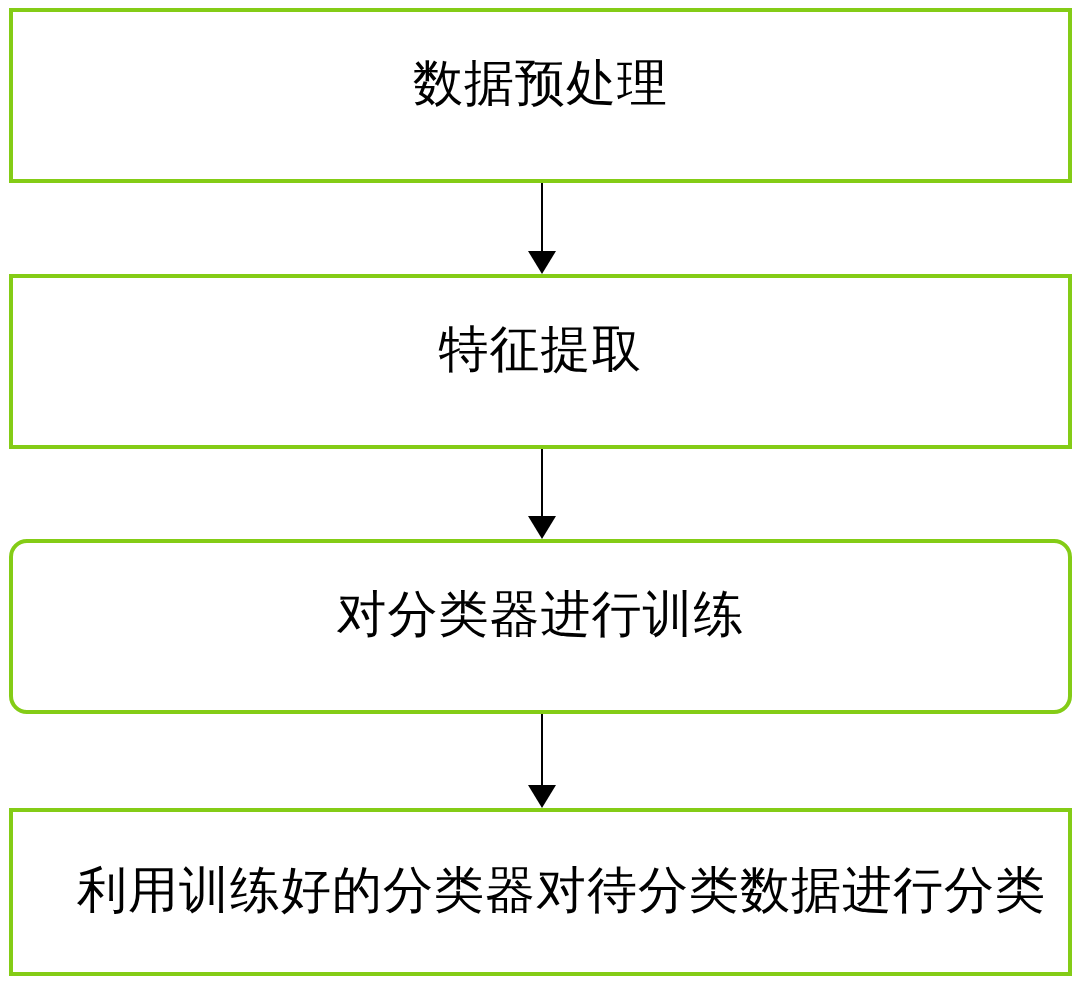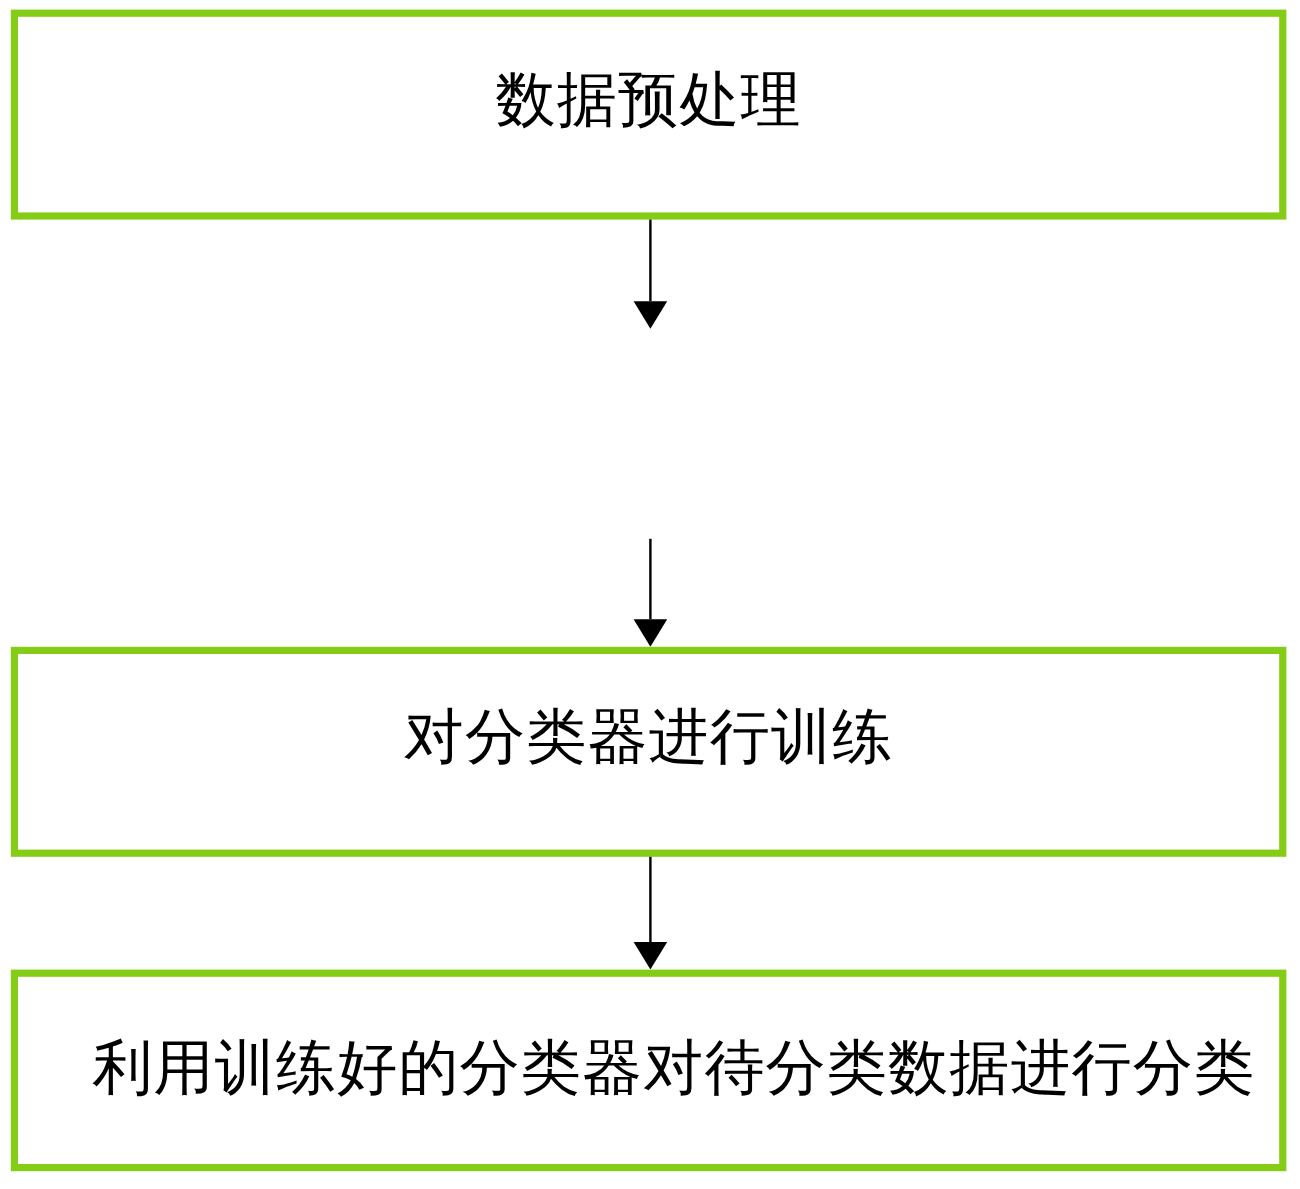--- a/index.html
+++ b/index.html
@@ -19,41 +19,41 @@
     background: #ffffff;
     overflow: hidden;
   }
 
   
   .process-box {
     position: absolute;
     left: 9px;
     width: 1063px;
     box-sizing: border-box;
-    border: 6px solid #84cc16;
+    border: 4px solid #84cc16;
     background: #ffffff;
     display: flex;
     align-items: center;
     justify-content: center;
   }
 
   .box-label {
     color: #000000;
     font-family: "DejaVu Serif", "Liberation Serif", serif;
     font-size: 50px;
     line-height: 1.0;
     letter-spacing: 1px;
     white-space: nowrap;
     text-align: center;
     font-weight: normal;
   }
 
   #box-1 { top: 8px;   height: 175px; }
   #box-2 { top: 274px; height: 175px; }
-  #box-3 { top: 539px; height: 175px; }
+  #box-3 { top: 539px; height: 175px; border-radius: 18px; }
   #box-4 { top: 808px; height: 168px; padding-left: 42px; }
 
   
   #box-1 .box-label,
   #box-2 .box-label,
   #box-3 .box-label {
     transform: translateY(-13px);
   }
   #box-4 .box-label {
     transform: translateY(-2px);
@@ -105,20 +105,23 @@
 
   <div class="process-box" id="box-1">
     <span class="box-label">数据预处理</span>
   </div>
 
   <div class="connector" id="arrow-1">
     <div class="connector-stem"></div>
     <div class="connector-head"></div>
   </div>
 
+  <div class="process-box" id="box-2">
+    <span class="box-label">特征提取</span>
+  </div>
 
   <div class="connector" id="arrow-2">
     <div class="connector-stem"></div>
     <div class="connector-head"></div>
   </div>
 
   <div class="process-box" id="box-3">
     <span class="box-label">对分类器进行训练</span>
   </div>
 

